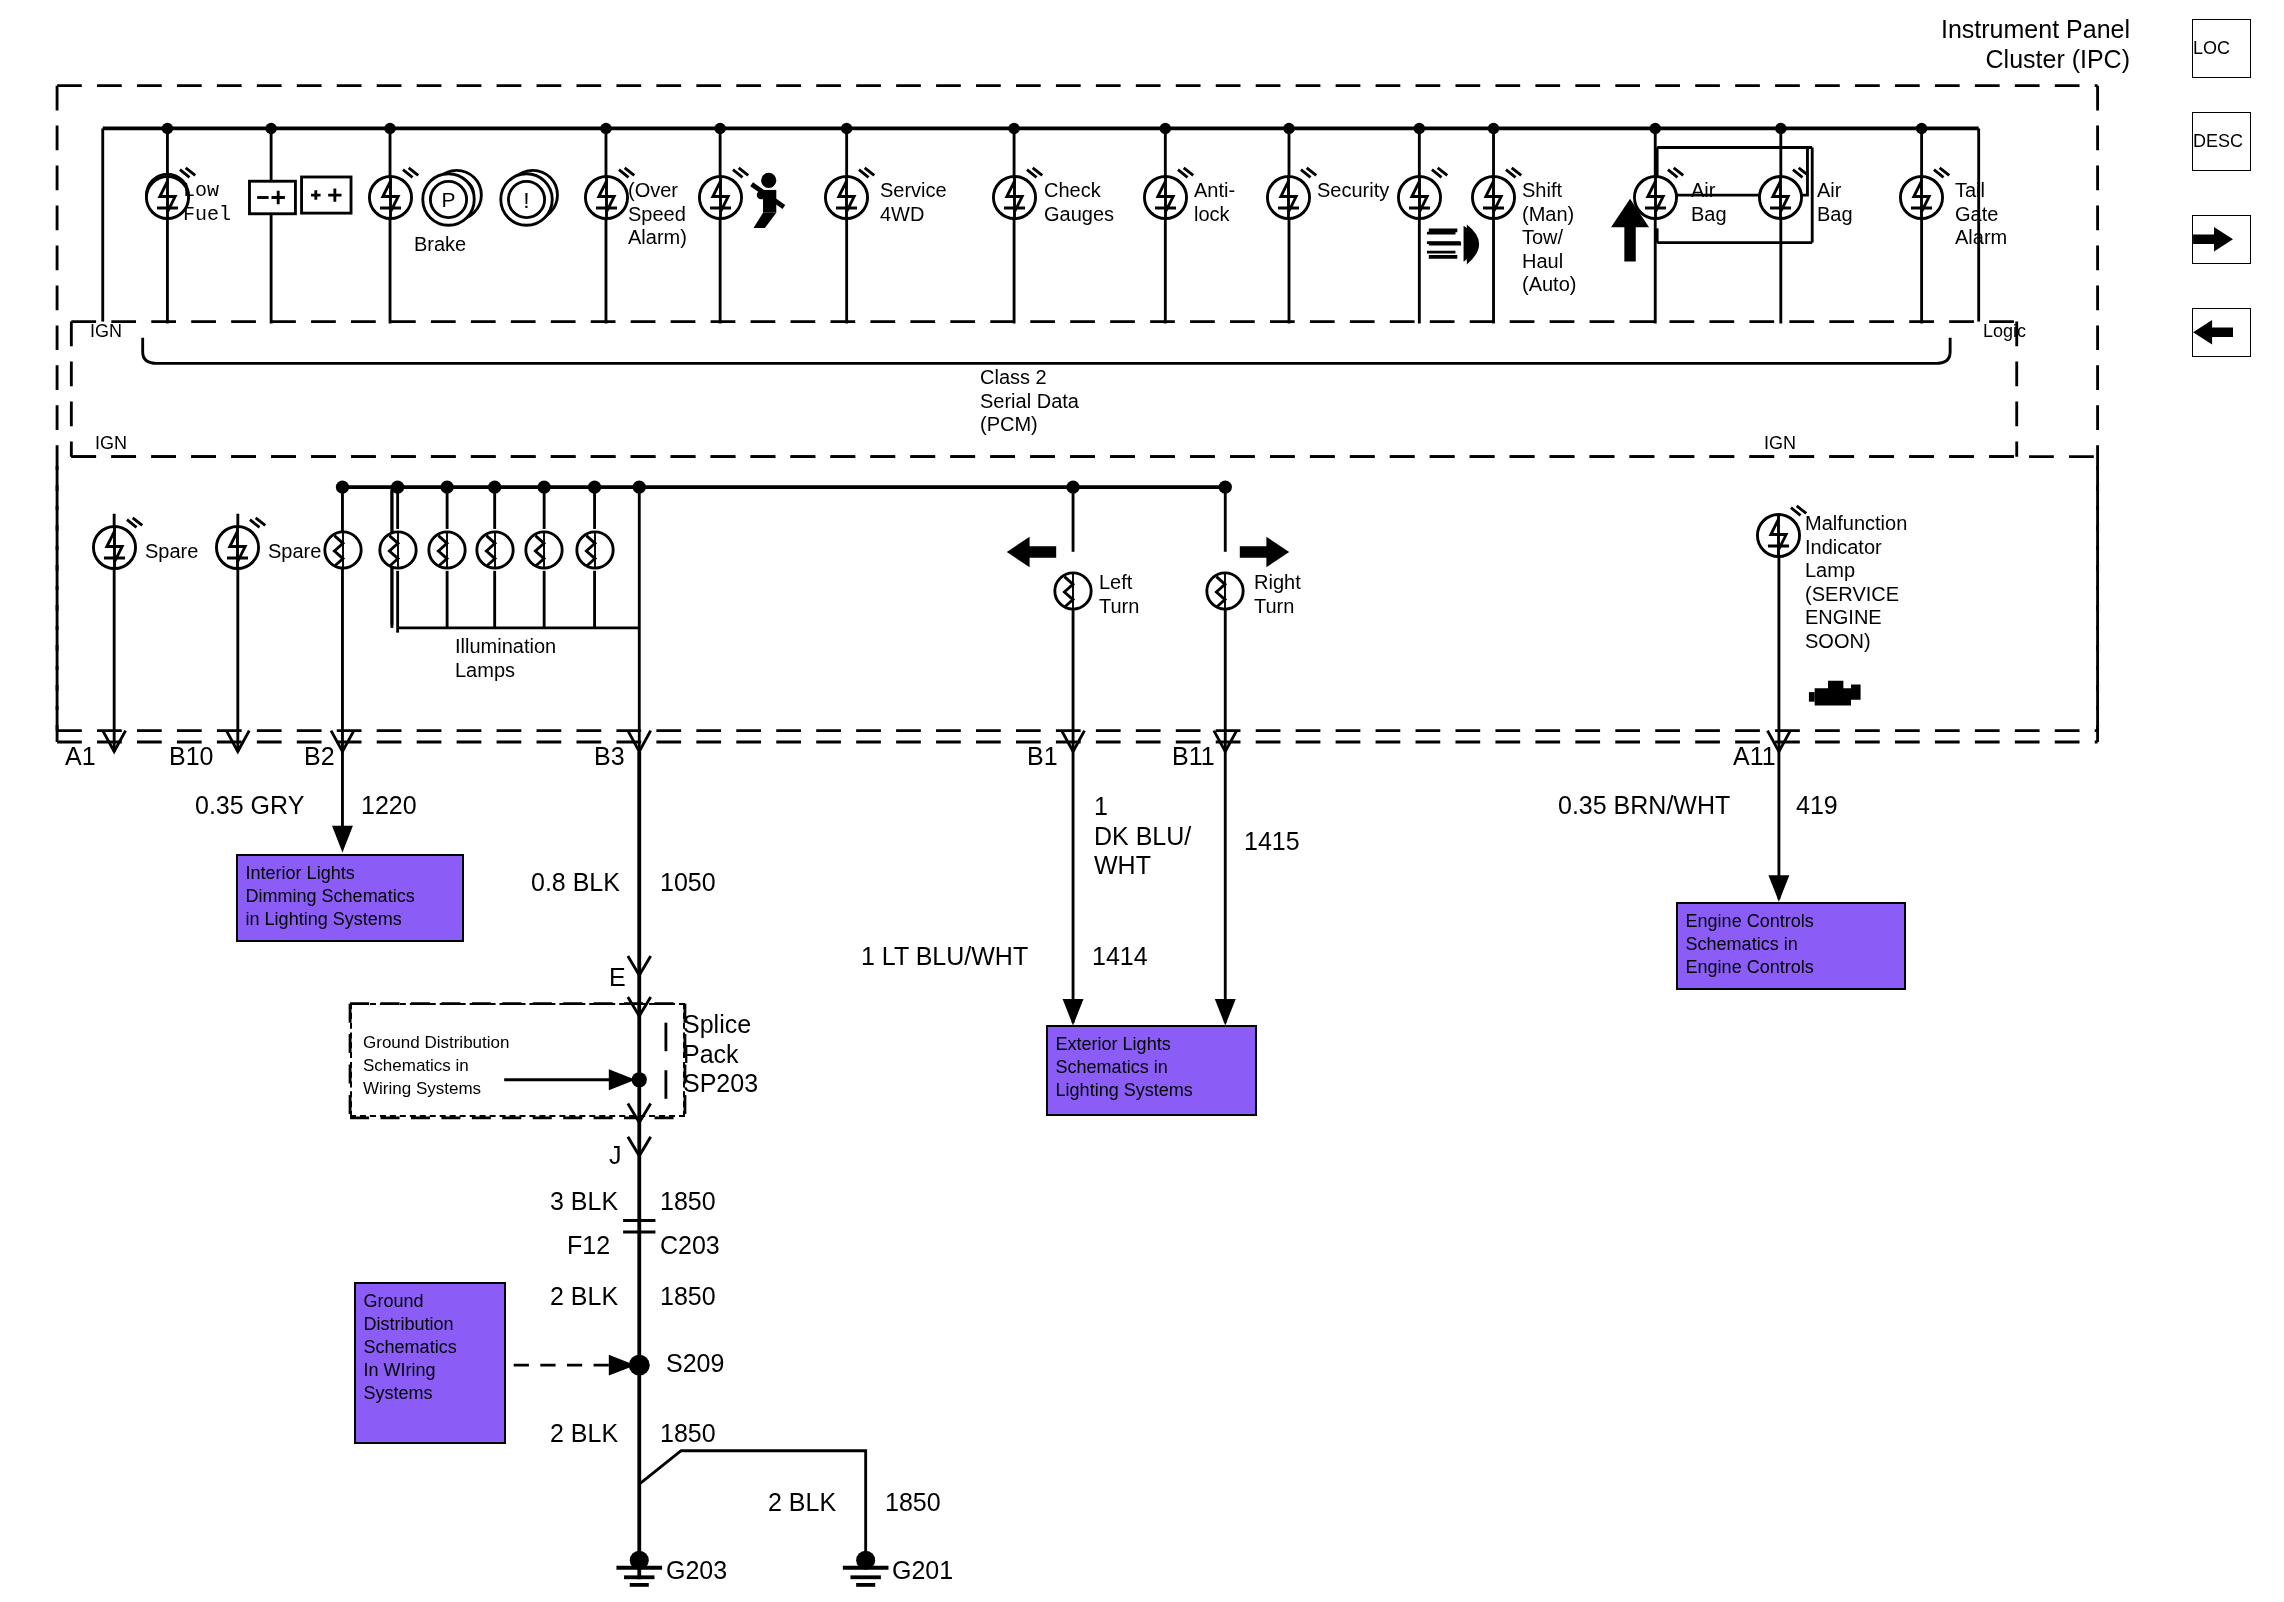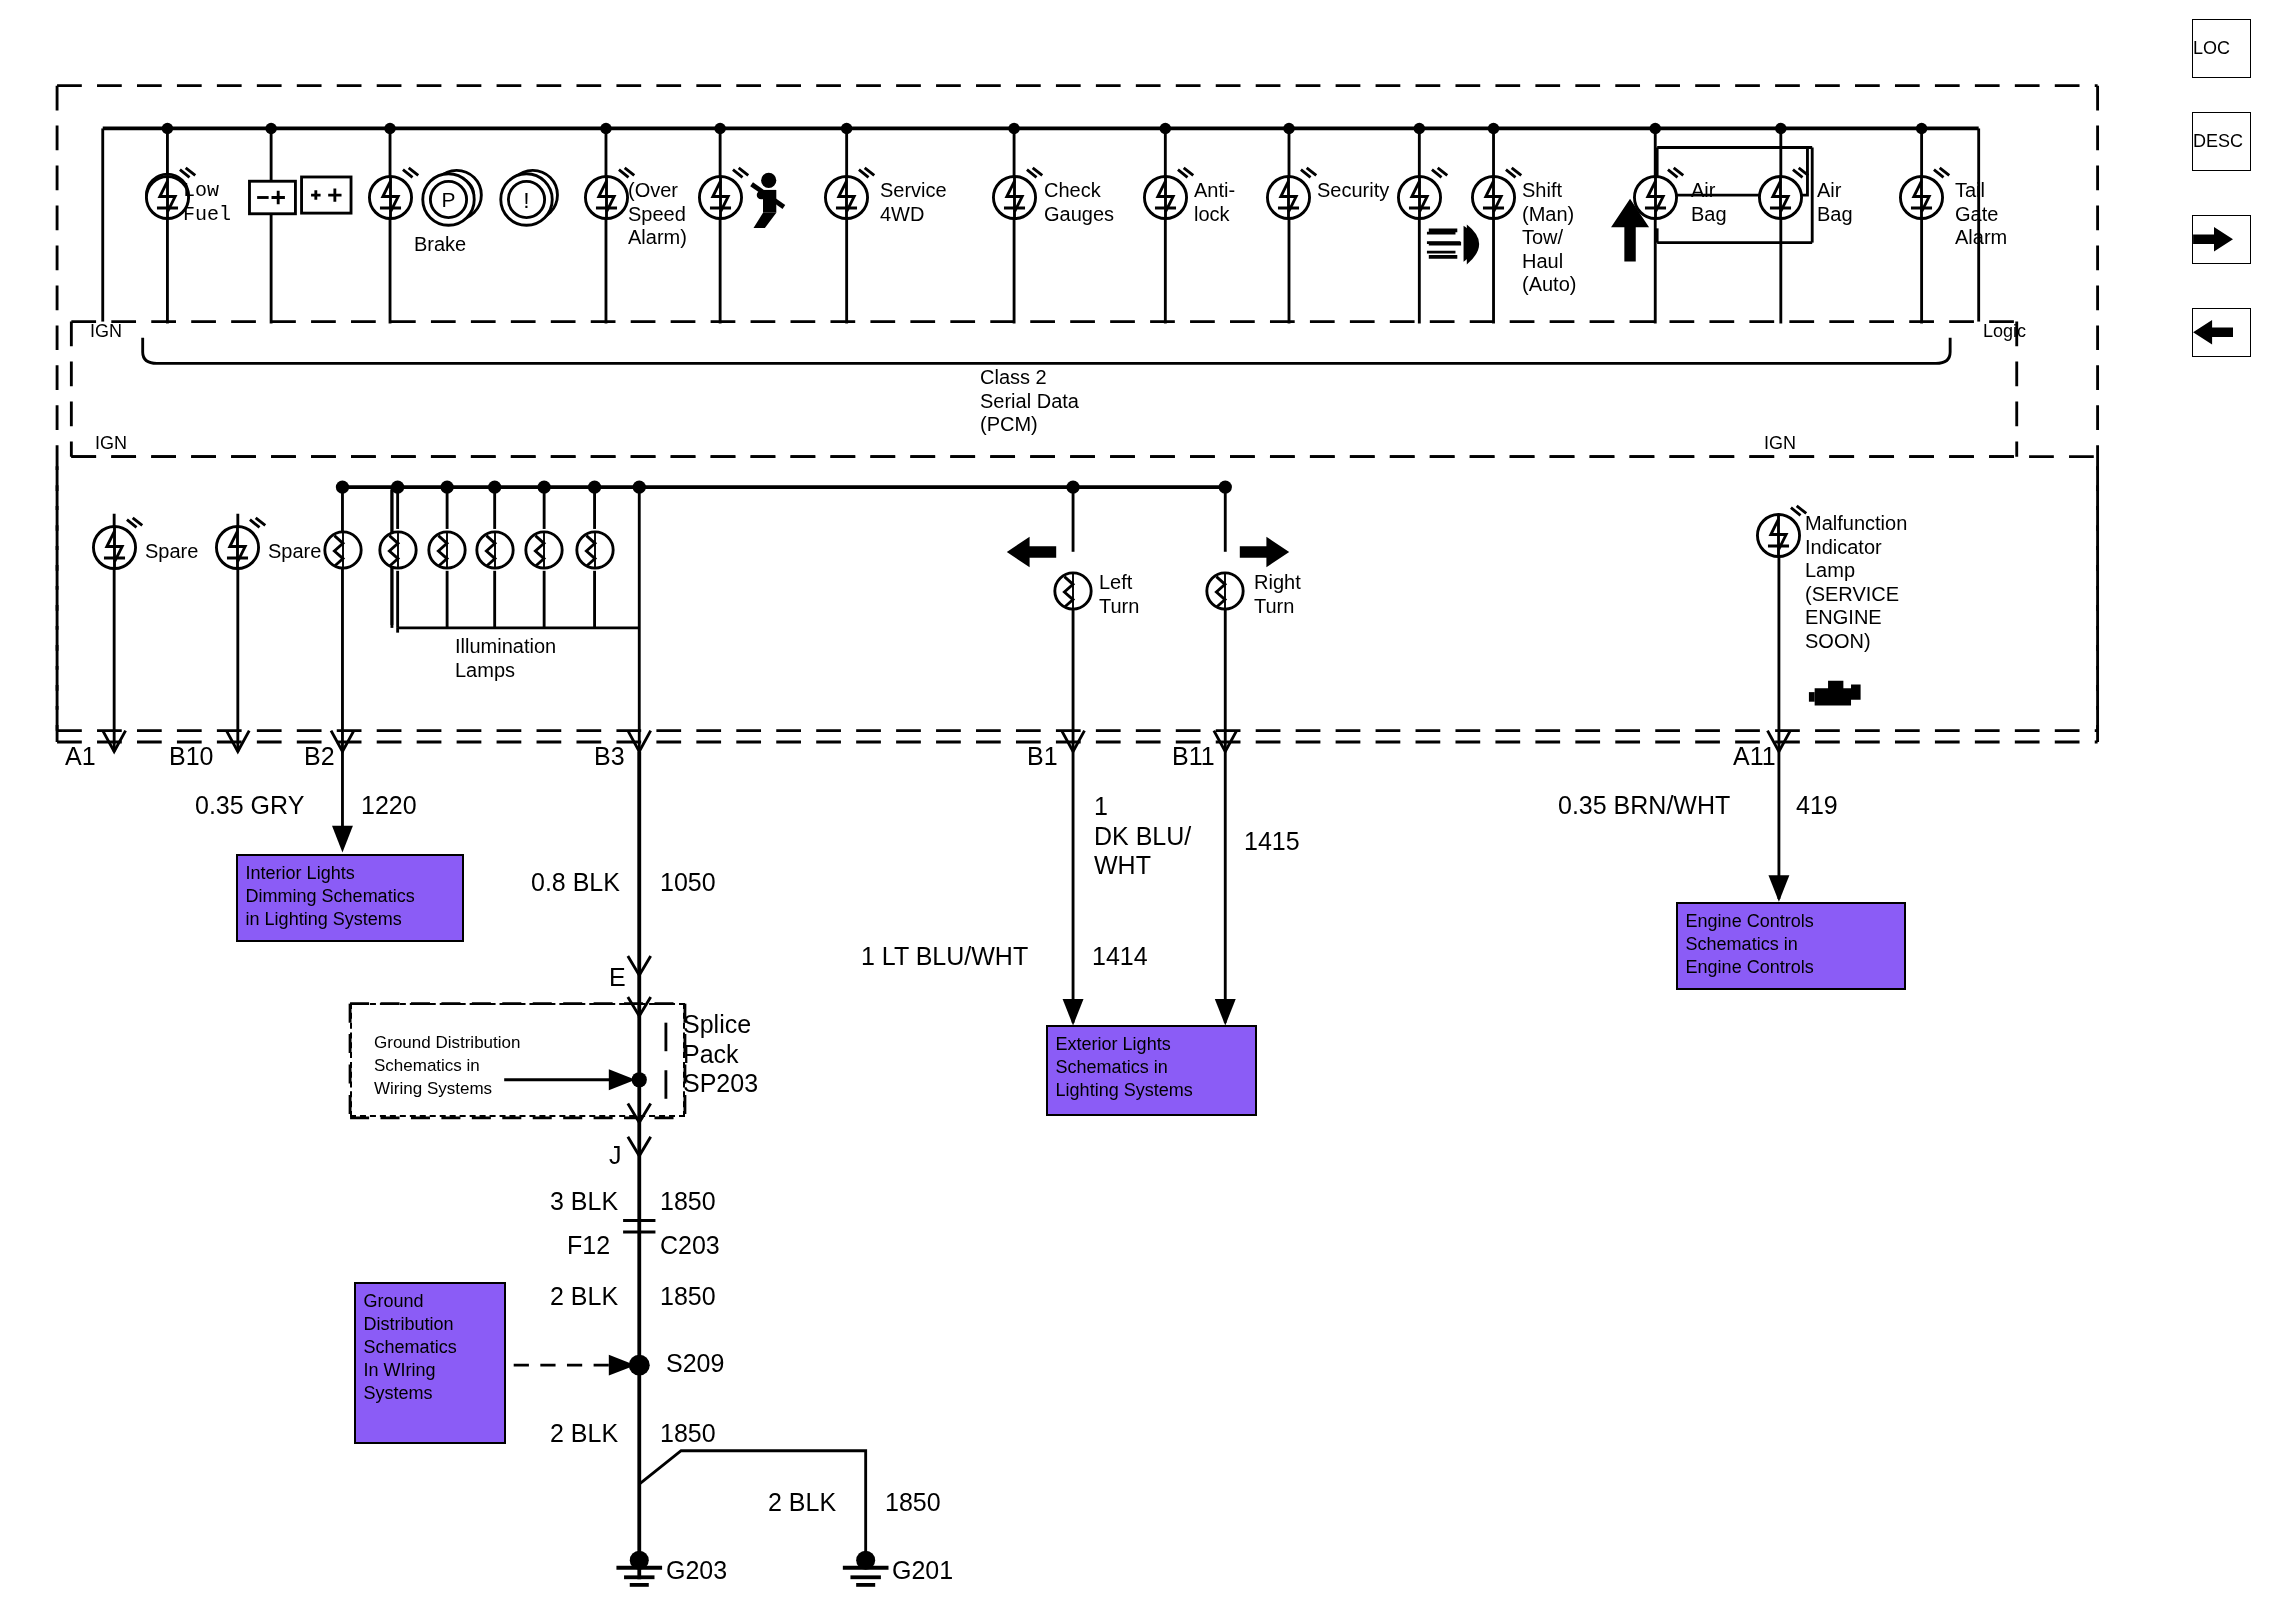--- a/index.html
+++ b/index.html
@@ -1,20 +1,20 @@
 <!DOCTYPE html>
 <html style="font-size:15px"><head>
 <meta charset="utf-8">
 <style>
   html, body { margin:0; padding:0; background:#ffffff; }
   body { width:2285px; height:1603px; font-family:"Liberation Sans", sans-serif; color:#000; position:relative; overflow:hidden; }
   #root { position:absolute; left:0; top:0; width:2285px; height:1603px; }
   .lbl { position:absolute; font-size:20px; line-height:1.18; white-space:pre; }
   .lbl.sm { font-size:18px; }
-  .lbl.tiny { font-size:17px;margin-left:11px; }
+  .lbl.tiny { font-size:17px; }
   .lbl.big { font-size:25px; }
   .box { position:absolute; border:2.9px solid #000; background:#8b5cf6; box-sizing:border-box; }
   .box .btxt { position:absolute; left:7.6px; top:5.7px; font-size:18px; line-height:1.28; white-space:pre; }
   .dashbox { position:absolute; border:2.9px dashed #000; background:transparent; box-sizing:border-box; }
   .navbtn { position:absolute; border:1.9px solid #000; background:#fff; box-sizing:border-box; display:flex;
             align-items:center; }
   svg { position:absolute; left:0; top:0; }
   .navlbl { font-size:18px; white-space:pre; }
 </style>
 </head>
@@ -428,20 +428,21 @@
     <path d="M 35 14 L 35 56 M 24 46 L 46 46" stroke="#000" stroke-width="3"></path>
     <path d="M 35 18 L 27 34 L 43 34 L 35 50" stroke="#000" stroke-width="3" fill="none"></path>
     <path d="M 48 6 L 58 14 M 54 4 L 64 12" stroke="#000" stroke-width="3"></path>
   </svg>
 
   <svg width="67" height="48" style="left:1807px; top:671px;" viewBox="0 0 70 50">
     <path d="M 8 18 L 8 36 L 46 36 L 46 30 L 56 30 L 56 14 L 46 14 L 46 18 L 38 18 L 38 10 L 22 10 L 22 18 Z" fill="#000"></path>
     <rect x="2" y="22" width="6" height="10" fill="#000"></rect>
   </svg>
 
+  <div class="lbl big" style="left:1845px; top:15px; text-align:right; width:285px;"><span>Instrument Panel</span><br><span>Cluster (IPC)</span></div>
 
   <div class="lbl sm" style="left:90px; top:321px;">IGN</div>
   <div class="lbl sm" style="left:1983px; top:321px;">Logic</div>
   <div class="lbl" style="left:980px; top:366px;">Class 2
 Serial Data
 (PCM)</div>
   <div class="lbl sm" style="left:95px; top:433px;">IGN</div>
   <div class="lbl sm" style="left:1764px; top:433px;">IGN</div>
 
   <div class="lbl" style="left:183px; top:179px;font-family:Liberation Mono, monospace;">Low

